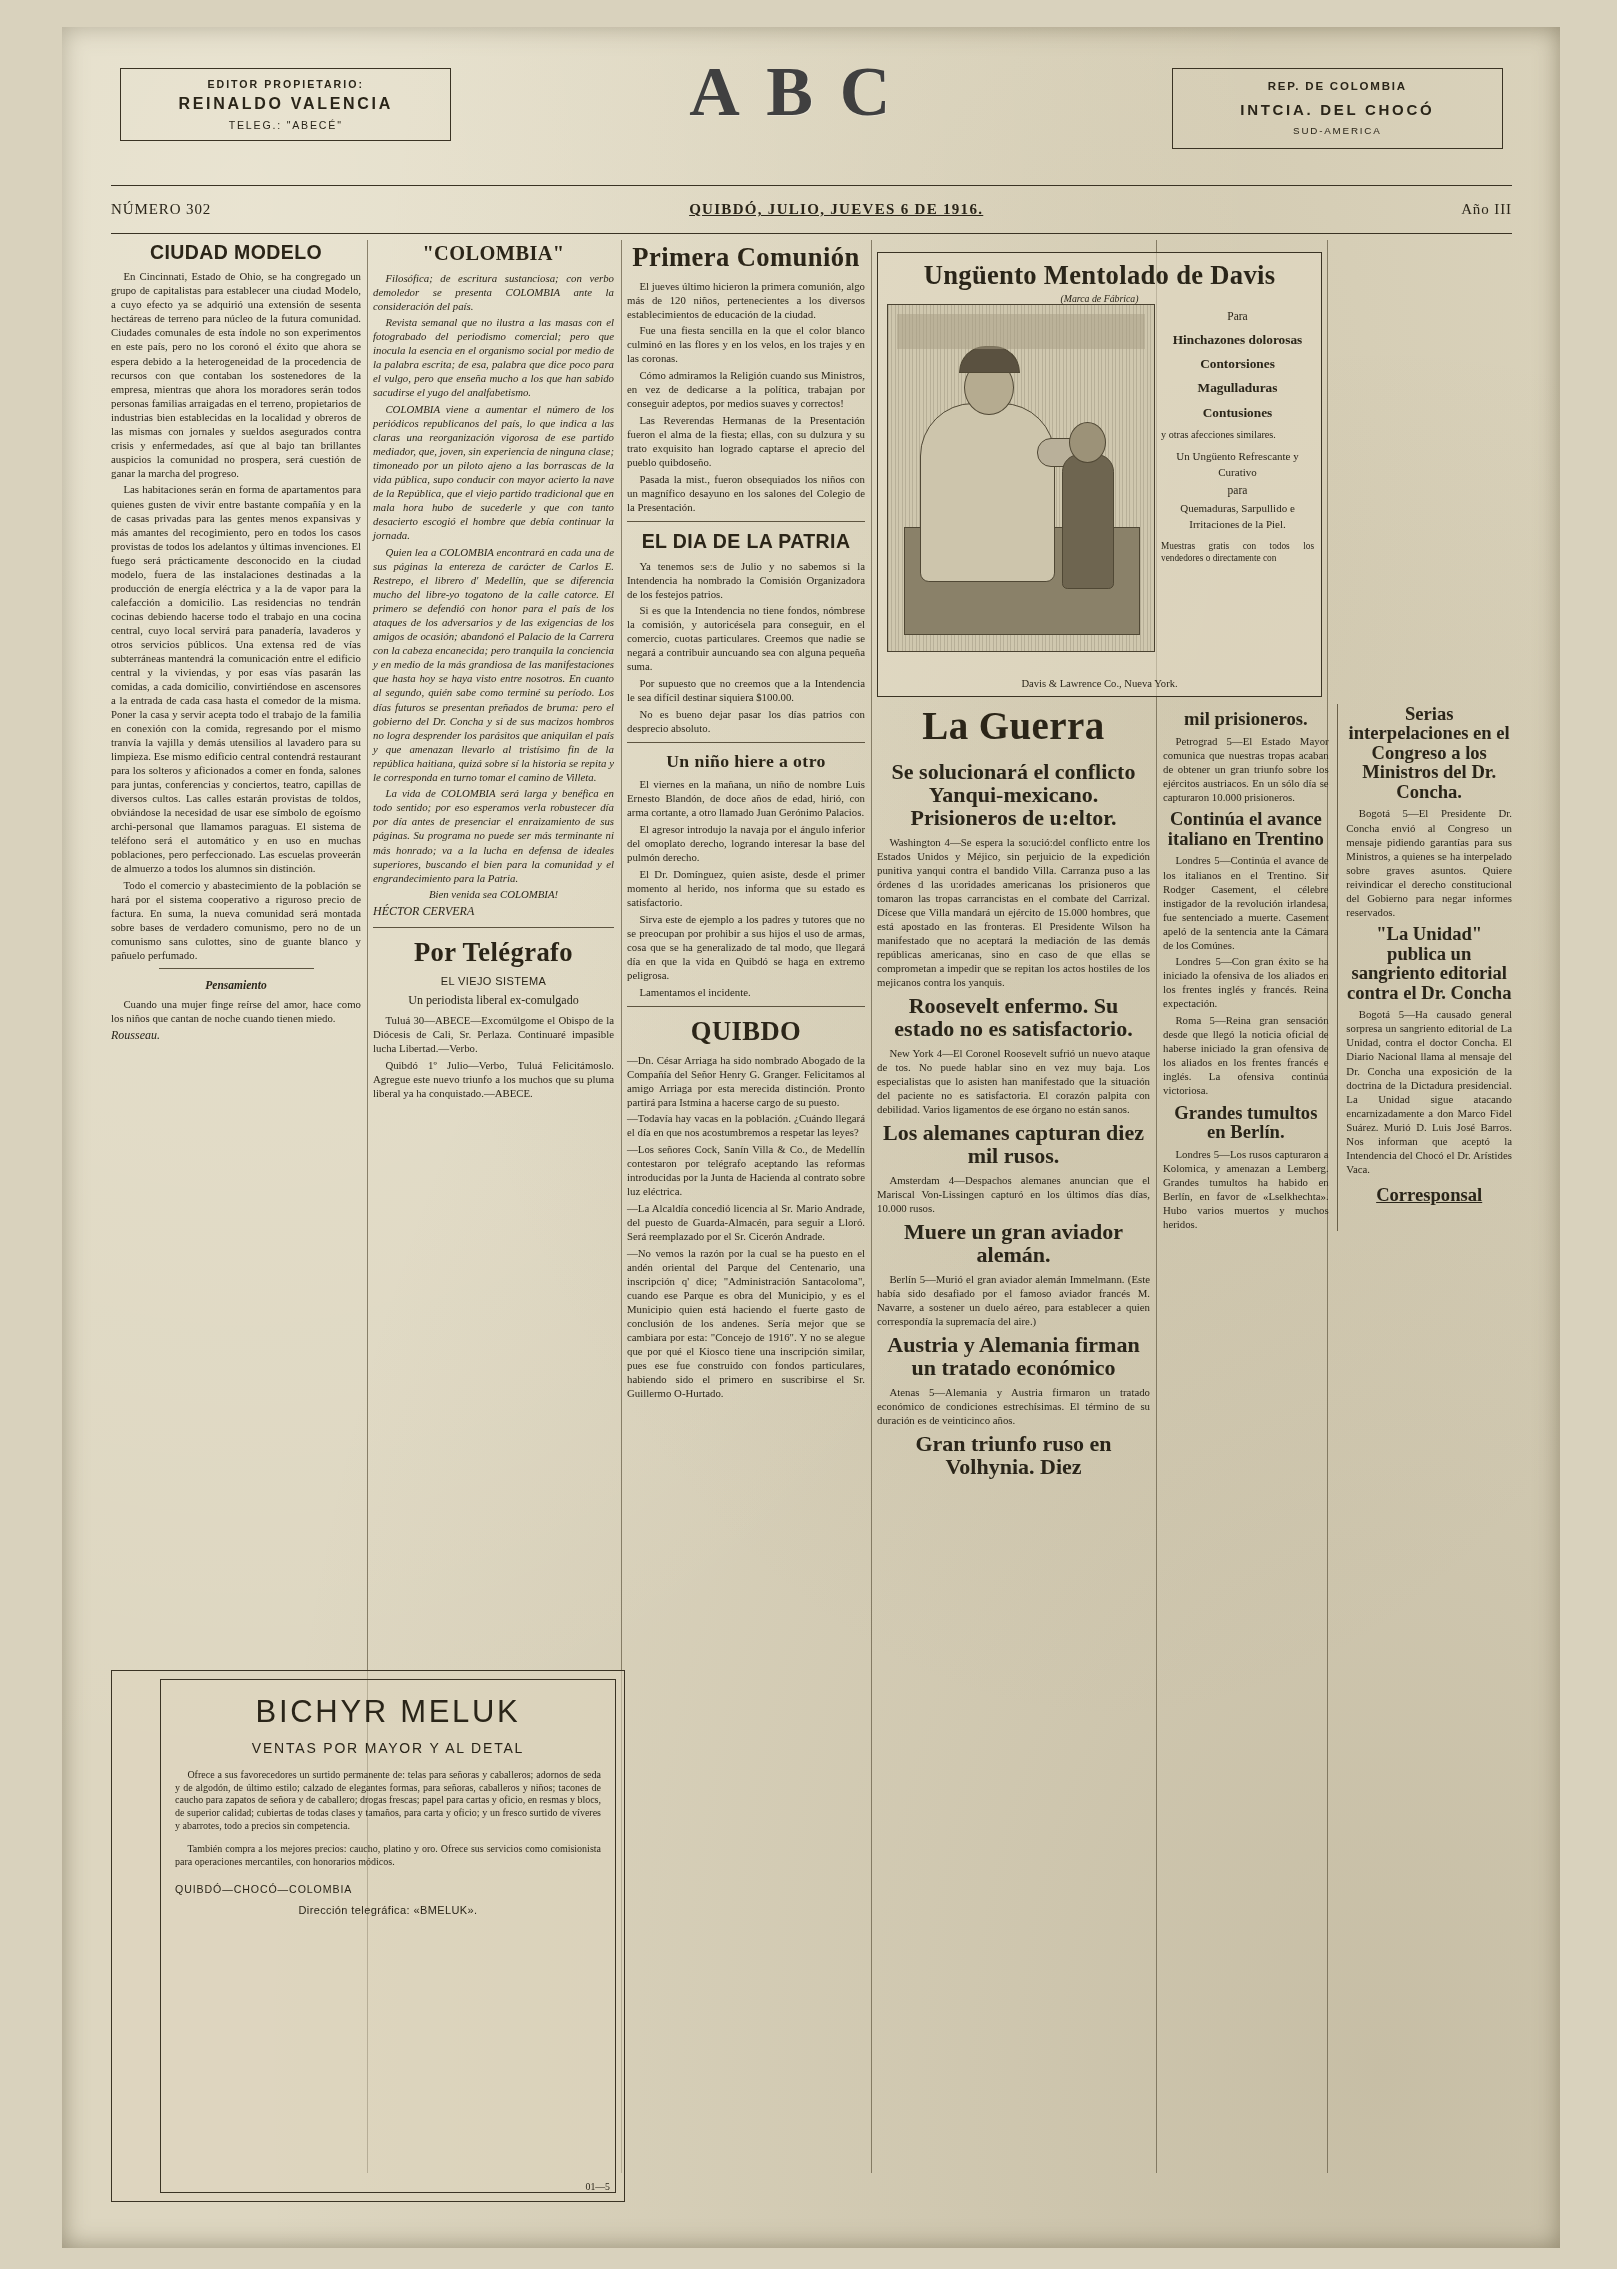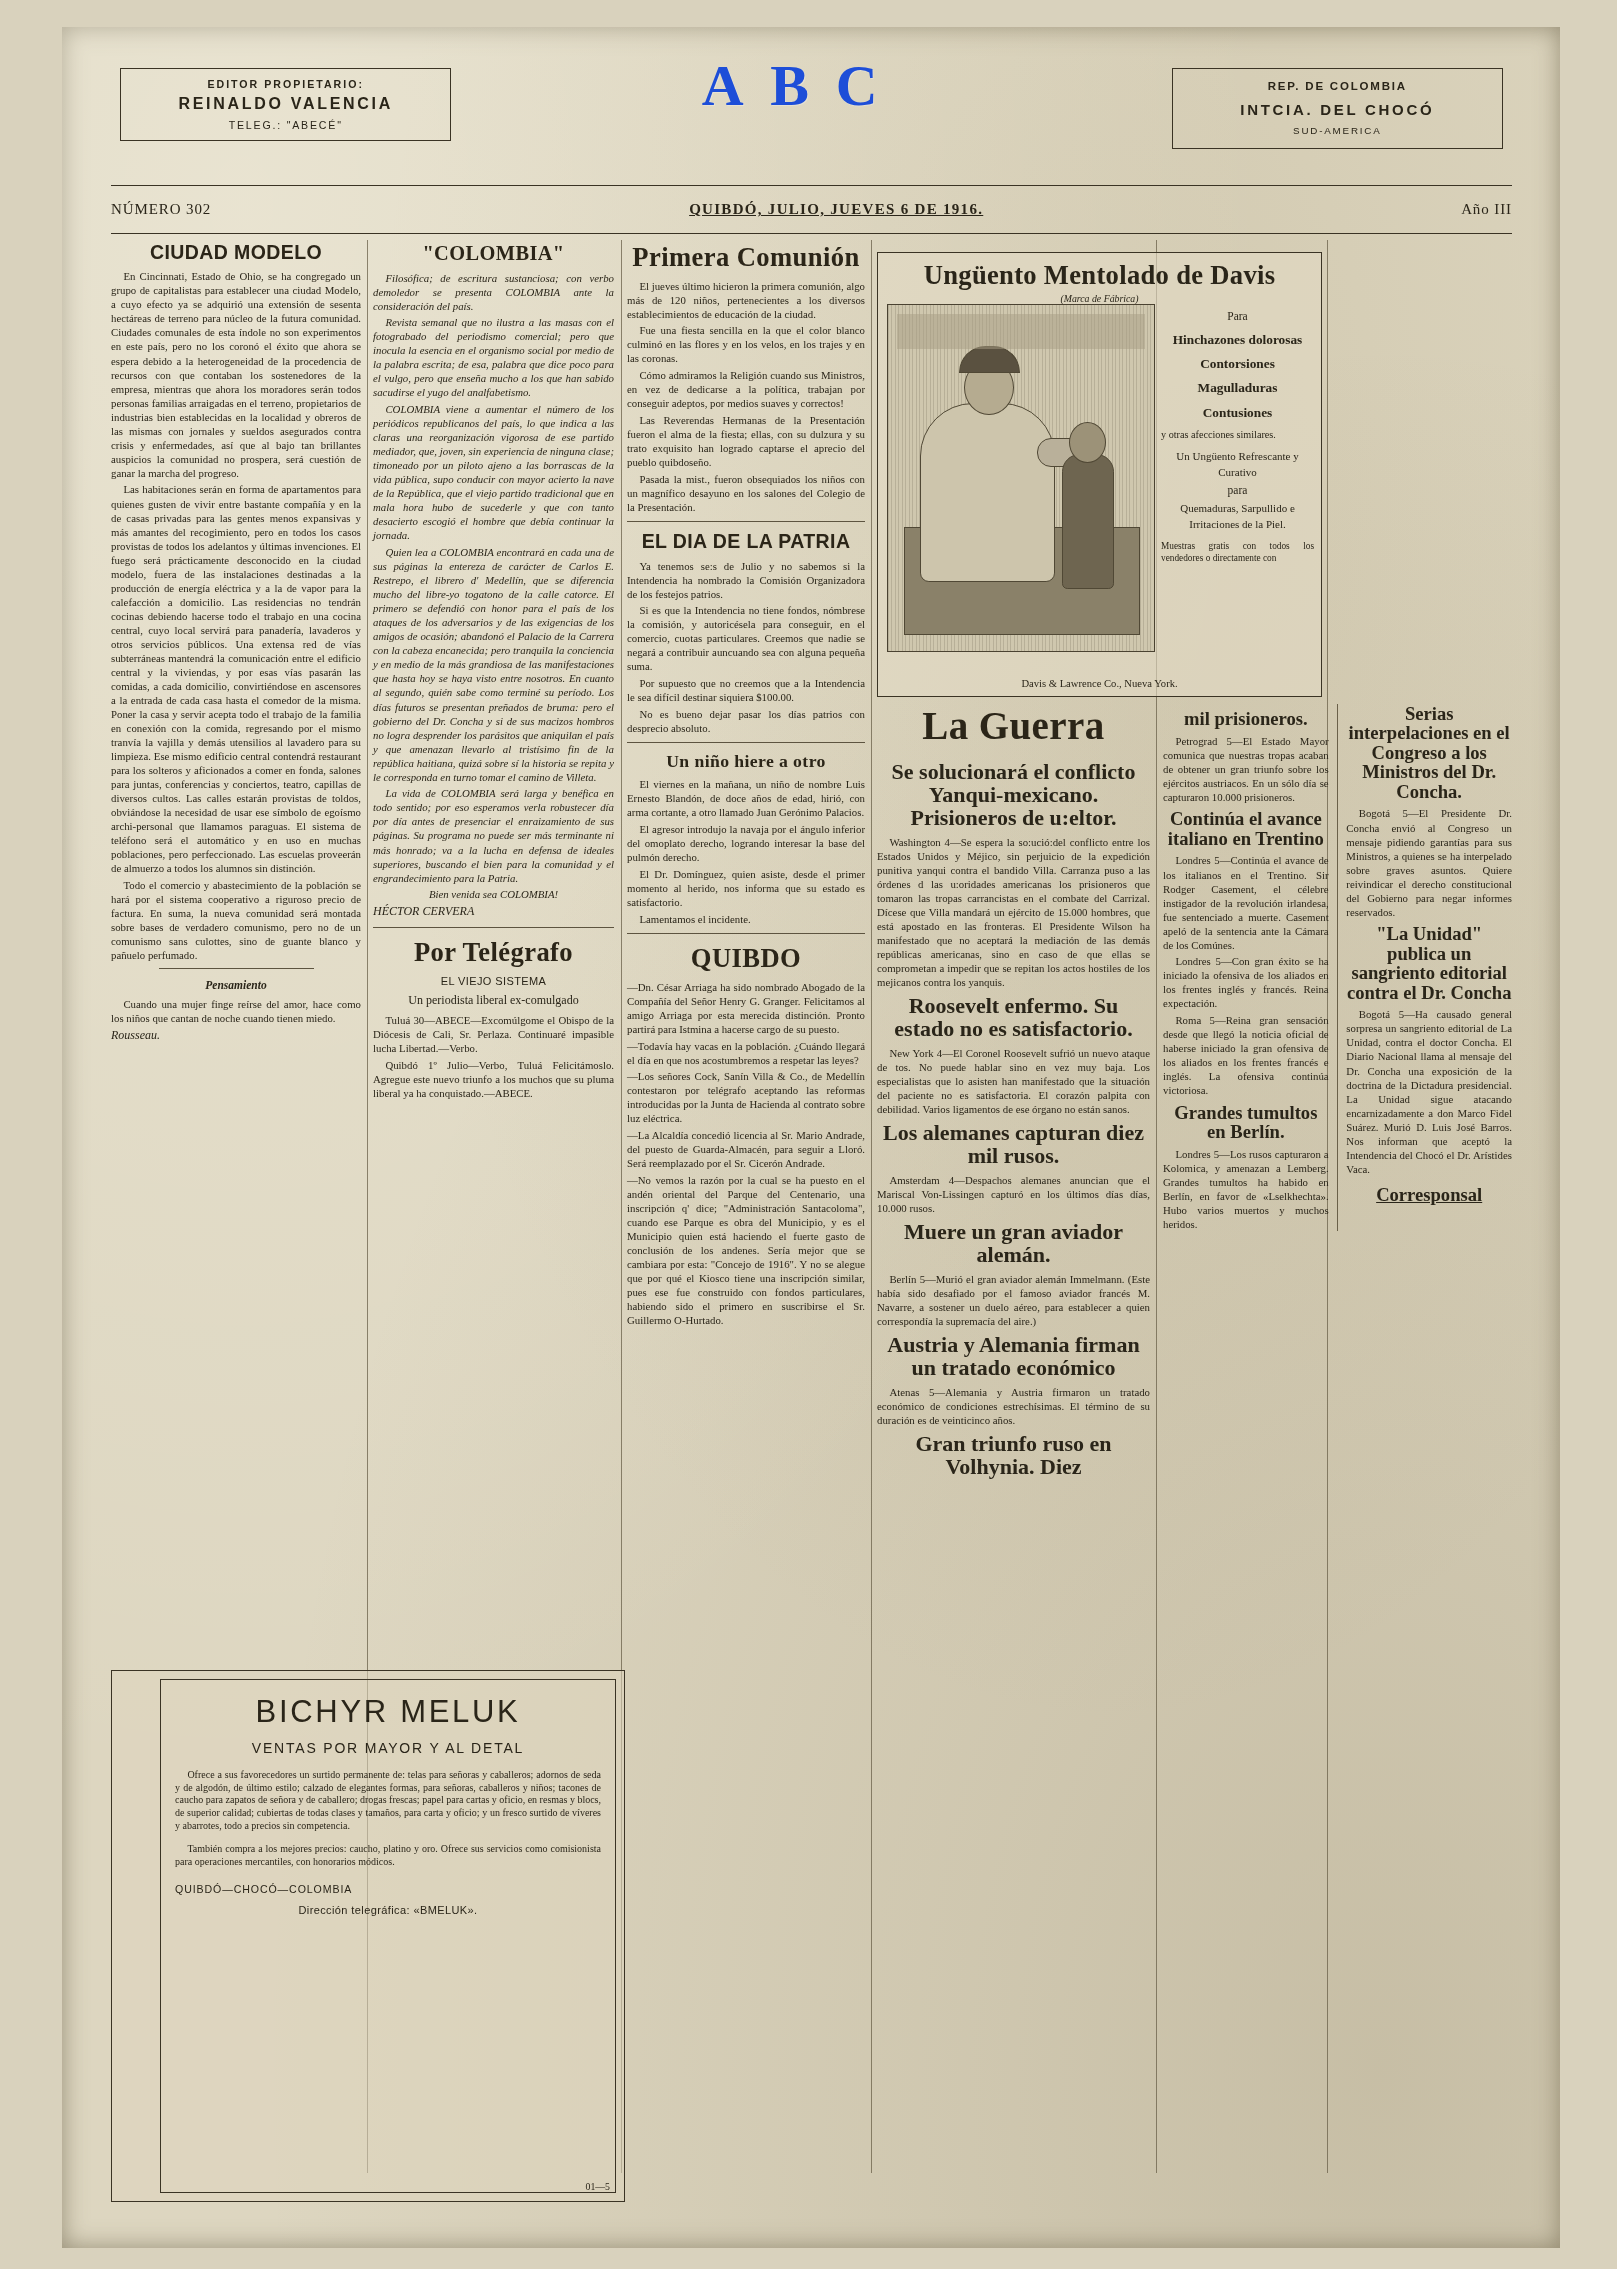--- a/index.html
+++ b/index.html
@@ -33,22 +33,22 @@
     position:absolute;left:8.9px;top:16px;width:319px;
     border:1.8px solid #3a3324;padding:7px 5.3px;
     text-align:center;line-height:1.55;
   }
   .mh-left .l1{font-size:10.6px;letter-spacing:2px;font-weight:bold;font-family:"Liberation Sans",sans-serif;}
   .mh-left .l2{font-size:16px;letter-spacing:2.7px;font-weight:bold;font-family:"Liberation Sans",sans-serif;}
   .mh-left .l3{font-size:10.6px;letter-spacing:1.8px;font-family:"Liberation Sans",sans-serif;}
   .mh-title{
     position:absolute;left:426px;top:0px;width:532px;text-align:center;
     font-family:"Liberation Serif",serif;
-    font-size:58px;font-weight:bold;letter-spacing:26.6px;
-    color:#1d4ed8;text-shadow:0.9px 0.9px 0 rgba(255,255,255,.25);
+    font-size:70px;font-weight:bold;letter-spacing:26.6px;
+    color:#404040;text-shadow:0.9px 0.9px 0 rgba(255,255,255,.25);
   }
   .mh-right{
     position:absolute;right:8.9px;top:16px;width:319px;
     border:1.8px solid #3a3324;padding:8.9px 5.3px;
     text-align:center;line-height:1.7;
   }
   .mh-right .r1{font-size:11.5px;letter-spacing:1.8px;font-weight:bold;font-family:"Liberation Sans",sans-serif;}
   .mh-right .r2{font-size:15px;letter-spacing:2.7px;font-weight:bold;font-family:"Liberation Sans",sans-serif;}
   .mh-right .r3{font-size:9.8px;letter-spacing:1.8px;font-family:"Liberation Sans",sans-serif;}
 
@@ -224,20 +224,21 @@
       <p>Ya tenemos se:s de Julio y no sabemos si la Intendencia ha nombrado la Comisión Organizadora de los festejos patrios.</p>
       <p>Si es que la Intendencia no tiene fondos, nómbrese la comisión, y autoricésela para conseguir, en el comercio, cuotas particulares. Creemos que nadie se negará a contribuir auncuando sea con alguna pequeña suma.</p>
       <p>Por supuesto que no creemos que a la Intendencia le sea difícil destinar siquiera $100.00.</p>
       <p>No es bueno dejar pasar los días patrios con desprecio absoluto.</p>
 
       <div class="sep"></div>
       <h2 class="hd hd-med">Un niño hiere a otro</h2>
       <p>El viernes en la mañana, un niño de nombre Luis Ernesto Blandón, de doce años de edad, hirió, con arma cortante, a otro llamado Juan Gerónimo Palacios.</p>
       <p>El agresor introdujo la navaja por el ángulo inferior del omoplato derecho, logrando interesar la base del pulmón derecho.</p>
       <p>El Dr. Domínguez, quien asiste, desde el primer momento al herido, nos informa que su estado es satisfactorio.</p>
+      <p>Sirva este de ejemplo a los padres y tutores que no se preocupan por prohibir a sus hijos el uso de armas, cosa que se ha generalizado de tal modo, que llegará día en que la vida en Quibdó se haga en extremo peligrosa.</p>
       <p>Lamentamos el incidente.</p>
 
       <div class="sep"></div>
       <h2 class="hd hd-big">QUIBDO</h2>
       <p class="noind">—Dn. César Arriaga ha sido nombrado Abogado de la Compañía del Señor Henry G. Granger. Felicitamos al amigo Arriaga por esta merecida distinción. Pronto partirá para Istmina a hacerse cargo de su puesto.</p>
       <p class="noind">—Todavía hay vacas en la población. ¿Cuándo llegará el día en que nos acostumbremos a respetar las leyes?</p>
       <p class="noind">—Los señores Cock, Sanín Villa &amp; Co., de Medellín contestaron por telégrafo aceptando las reformas introducidas por la Junta de Hacienda al contrato sobre luz eléctrica.</p>
       <p class="noind">—La Alcaldía concedió licencia al Sr. Mario Andrade, del puesto de Guarda-Almacén, para seguir a Lloró. Será reemplazado por el Sr. Cicerón Andrade.</p>
       <p class="noind">—No vemos la razón por la cual se ha puesto en el andén oriental del Parque del Centenario, una inscripción q' dice; "Administración Santacoloma", cuando ese Parque es obra del Municipio, y es el Municipio quien está haciendo el fuerte gasto de conclusión de los andenes. Sería mejor que se cambiara por esta: "Concejo de 1916". Y no se alegue que por qué el Kiosco tiene una inscripción similar, pues ese fue construido con fondos particulares, habiendo sido el primero en suscribirse el Sr. Guillermo O-Hurtado.</p>
     </div>

